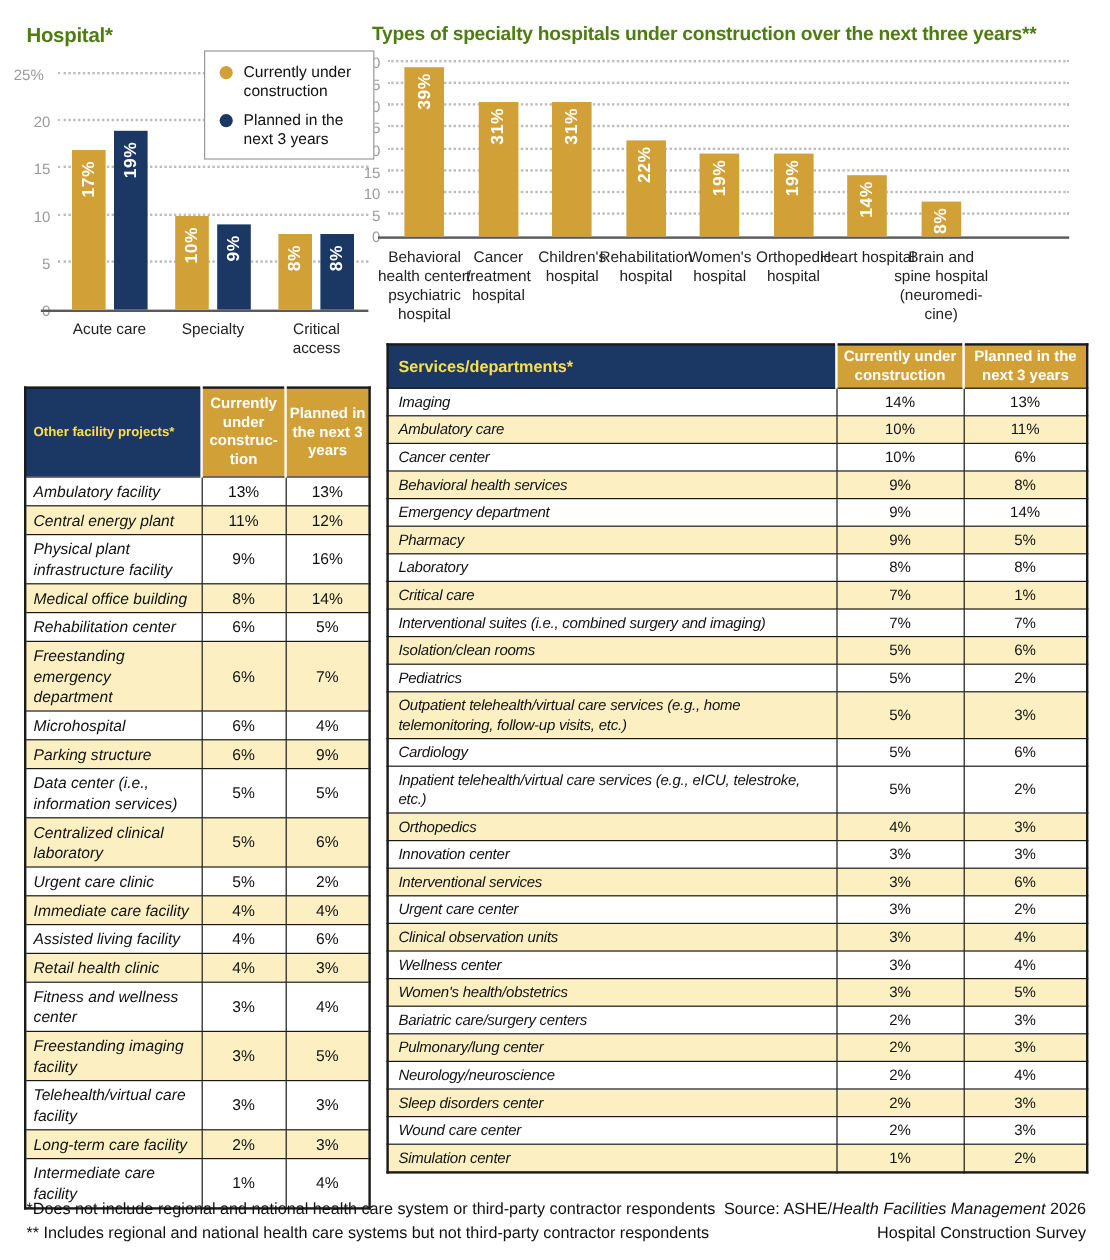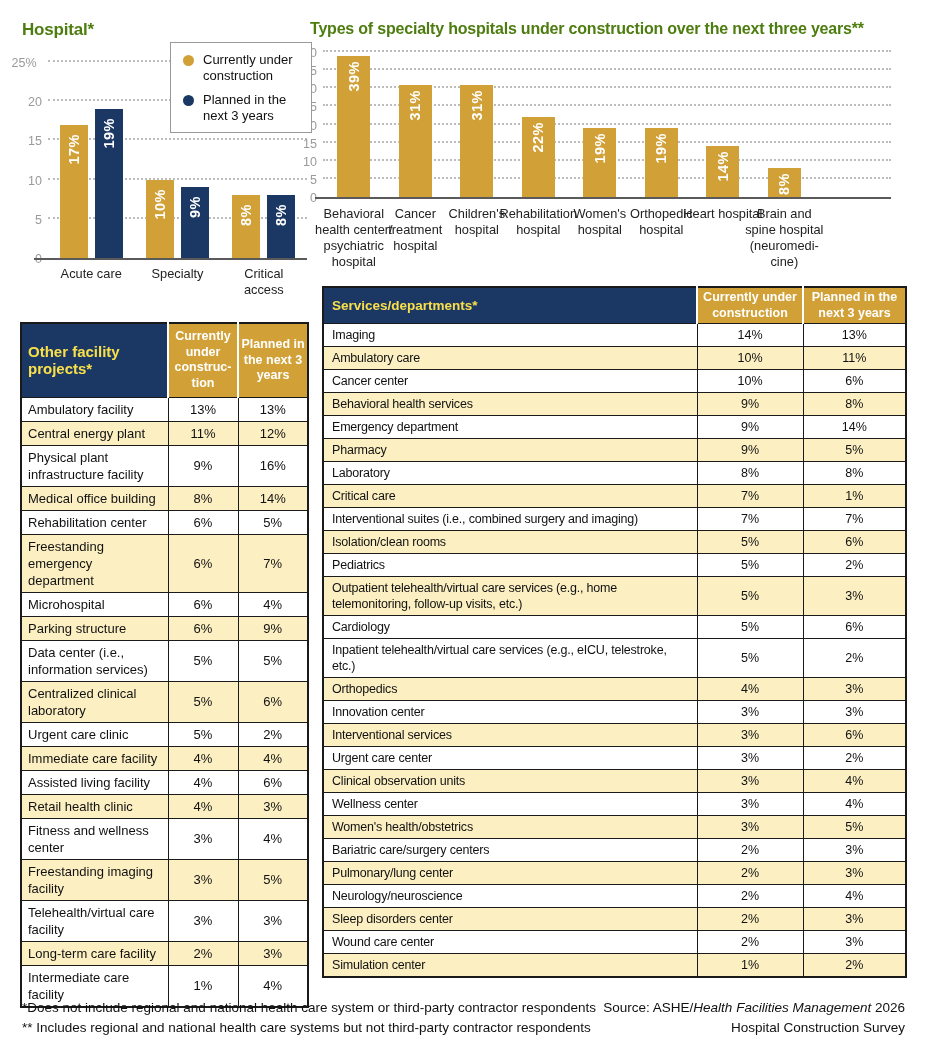--- a/index.html
+++ b/index.html
@@ -43,26 +43,26 @@
   .lg-dot { width:11px; height:11px; border-radius:50%; margin:3px 9px 0 2px; flex:none; }
   .lg-text { font-size:13px; color:#111; line-height:1.22; }
 
   table { position:absolute; border-collapse:collapse; table-layout:fixed; border:2px solid #1a1a1a; }
   #table-left  { left:20px;  top:322px; width:287px; }
   #table-right { left:322px; top:286px; width:583px; }
   td, th { border:1px solid #1a1a1a; vertical-align:middle; }
   .th-navy { background:#1b3764; color:#f9e04a; text-align:left; font-weight:bold; }
   .th-gold { background:#d1a137; color:#fff; text-align:center; font-weight:bold;
              border-left:2px solid #fff; line-height:1.24; }
-  #table-left  .th-navy { font-size:15px; padding:4px 6px; height:74px; }
+  #table-left  .th-navy { font-size:11px; padding:4px 6px; height:74px; }
   #table-left  .th-gold { font-size:12.5px; padding:2px 2px; }
   #table-right .th-navy { font-size:13.5px; padding:4px 8px; height:36px; }
   #table-right .th-gold { font-size:12.5px; padding:2px 2px; }
 
-  td.lab { text-align:left; }
+  td.lab { text-align:left;font-style:italic; }
   td.val { text-align:center; }
   #table-left  td { font-size:13px;   line-height:17px; padding:3px 6px; color:#111; }
   #table-right td { font-size:12.5px; line-height:16px; padding:3px 8px; color:#111; letter-spacing:-0.2px; }
   #table-right td.val { letter-spacing:0; }
   tr.alt td { background:#fcf0c3; }
 
   .footnotes { position:absolute; left:22px; top:998px; font-size:13.5px; color:#111; line-height:20px; }
   .source { position:absolute; right:20px; top:998px; text-align:right;
             font-size:13.5px; color:#111; line-height:20px; }
   .source .ital { font-style:italic; }

